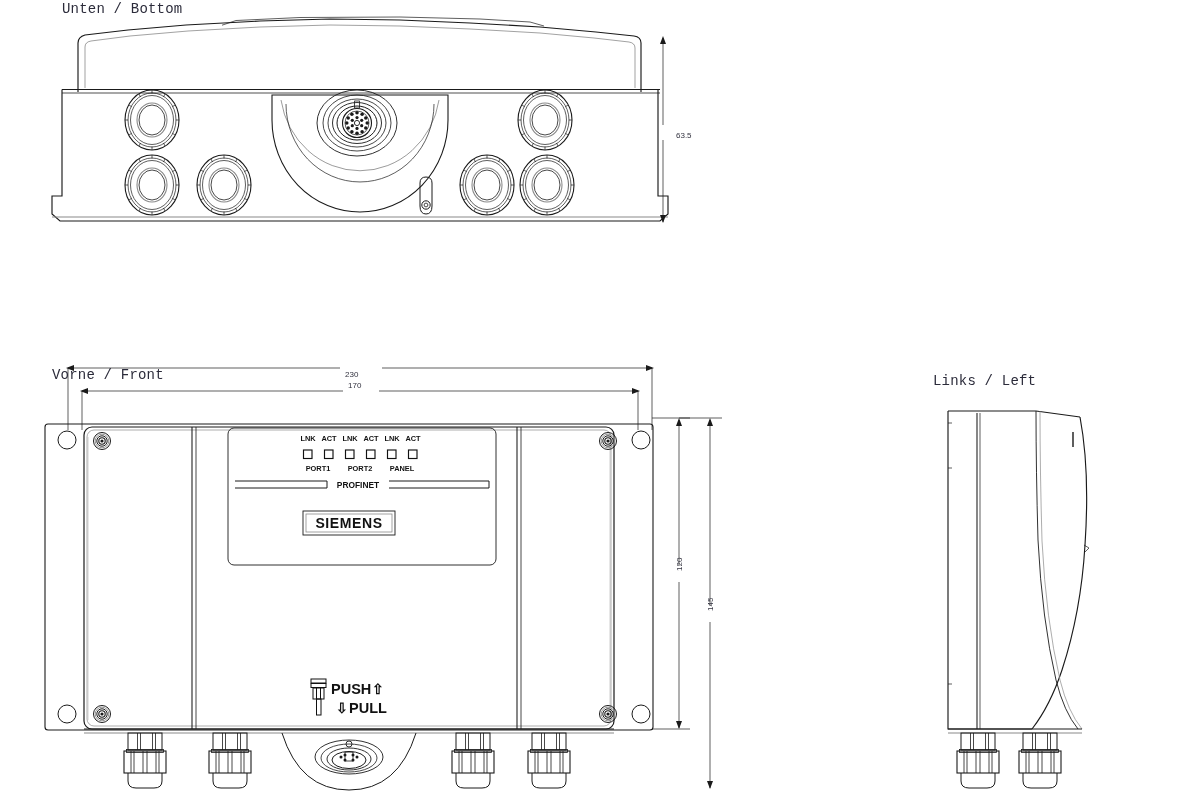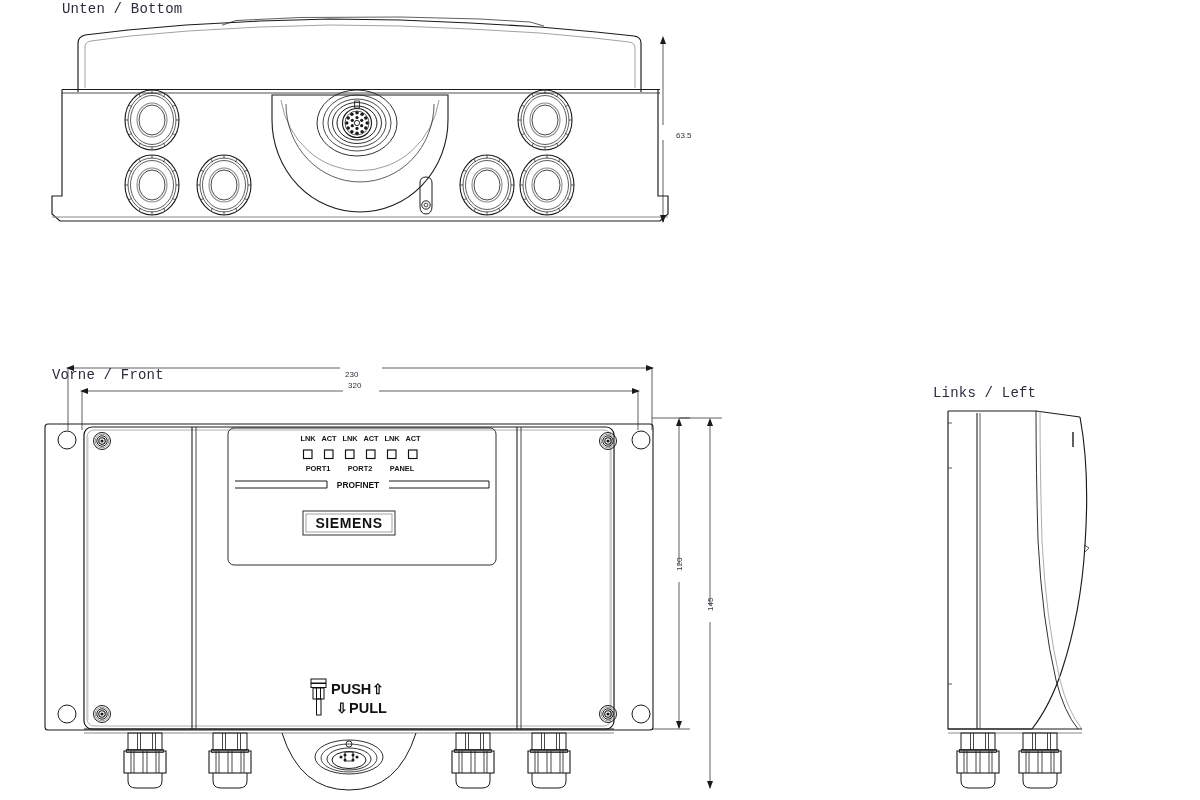--- a/index.html
+++ b/index.html
@@ -24,21 +24,21 @@
   .view-label {
     position: absolute;
     font-family: Liberation Mono, monospace;
     font-size: 14px;
     color: #2b2b3a;
     letter-spacing: 0.2px;
     white-space: nowrap;
   }
   #label-bottom { left: 62px; top: 1px; }
   #label-front  { left: 52px; top: 343px; margin-top: 24px; }
-  #label-left   { left: 933px; top: 385px; }
+  #label-left   { left: 933px; top: 373px; }
 
   .dim-text {
     position: absolute;
     font-family: "Liberation Sans", sans-serif;
     font-size: 8px;
     color: #32323f;
     white-space: nowrap;
   }
   #dim-754 { left: 676px; top: 131px; }
   #dim-230 { left: 345px; top: 358px; margin-top: 12px; }
@@ -53,21 +53,21 @@
 <body>
 
 <div id="sheet">
 
   <div class="view-label" id="label-bottom">Unten / Bottom</div>
   <div class="view-label" id="label-front">Vorne / Front</div>
   <div class="view-label" id="label-left">Links / Left</div>
 
   <div class="dim-text" id="dim-754">63.5</div>
   <div class="dim-text" id="dim-230">230</div>
-  <div class="dim-text" id="dim-210">320</div>
+  <div class="dim-text" id="dim-210">170</div>
   <div class="dim-text" id="dim-120">120</div>
   <div class="dim-text" id="dim-145">145</div>
 
   <svg width="1200" height="800" viewBox="0 0 1200 800">
     <defs>
       <g id="gland-bottom">
 
         <ellipse cx="0" cy="0" rx="27" ry="30" fill="none" stroke="#1a1a1a" stroke-width="1.1"></ellipse>
         <ellipse cx="0" cy="0" rx="24" ry="27" fill="none" stroke="#1a1a1a" stroke-width="0.7"></ellipse>
         <ellipse cx="0" cy="0" rx="21.5" ry="24.5" fill="none" stroke="#1a1a1a" stroke-width="0.7"></ellipse>

